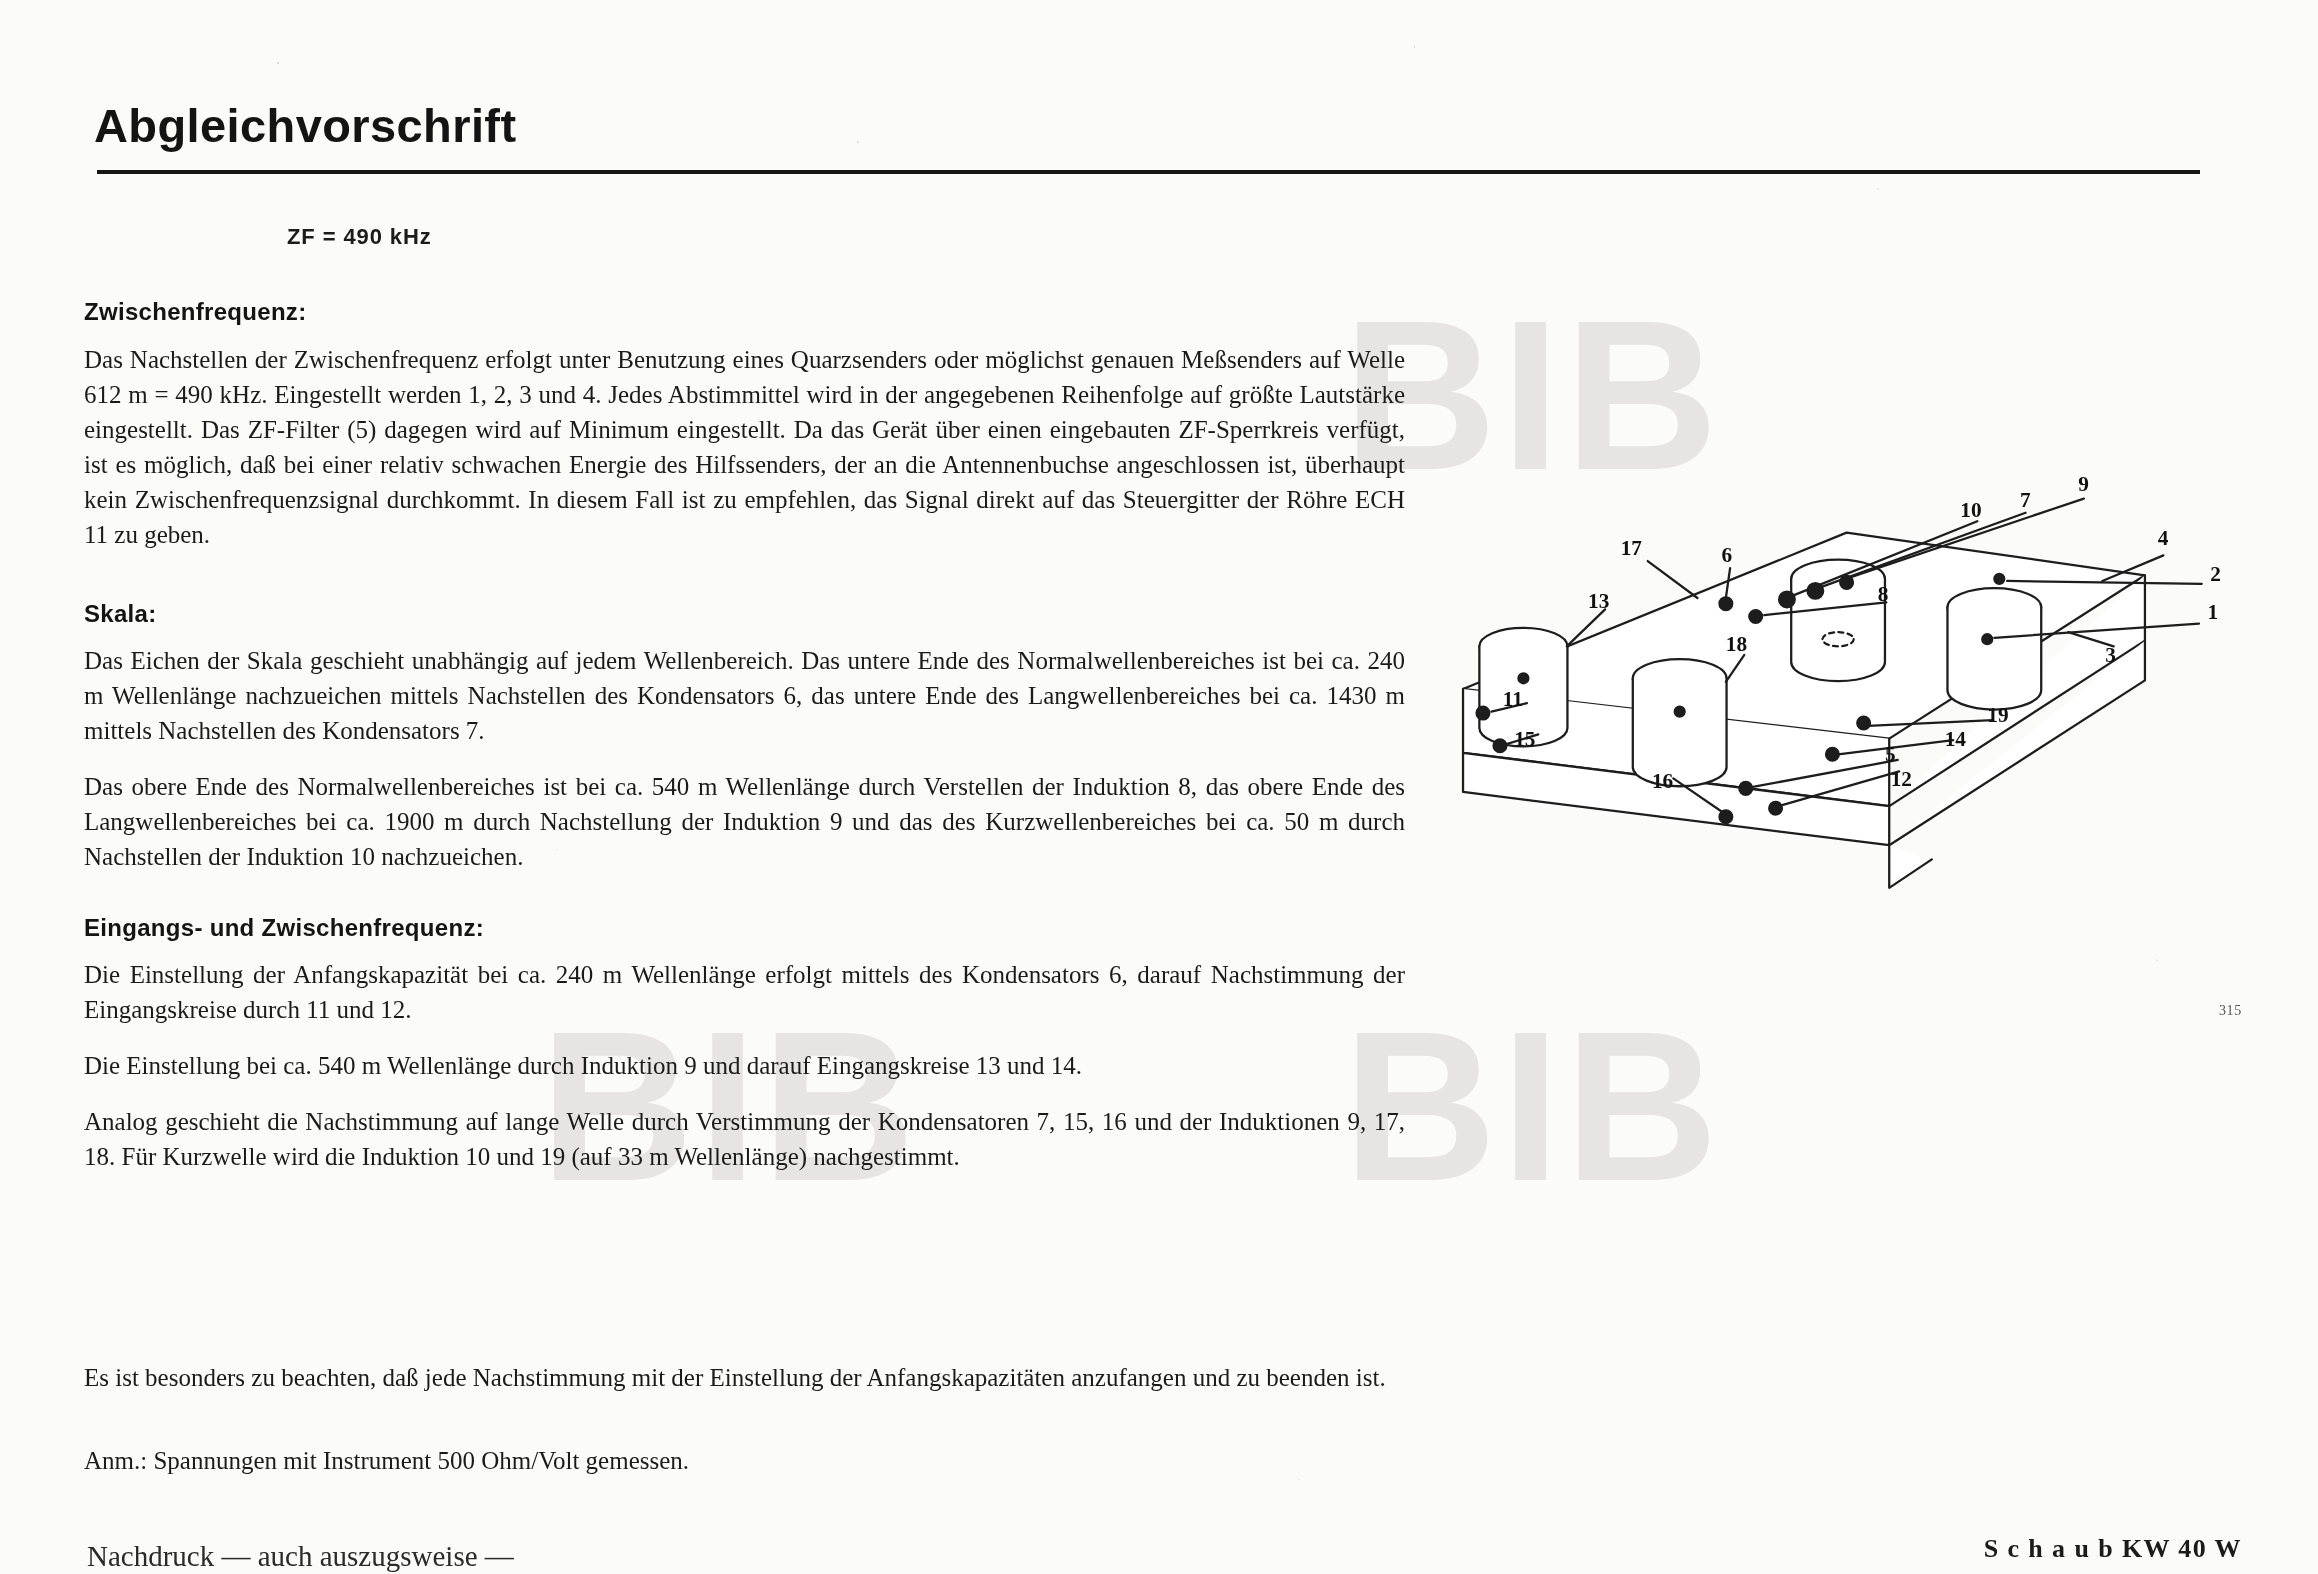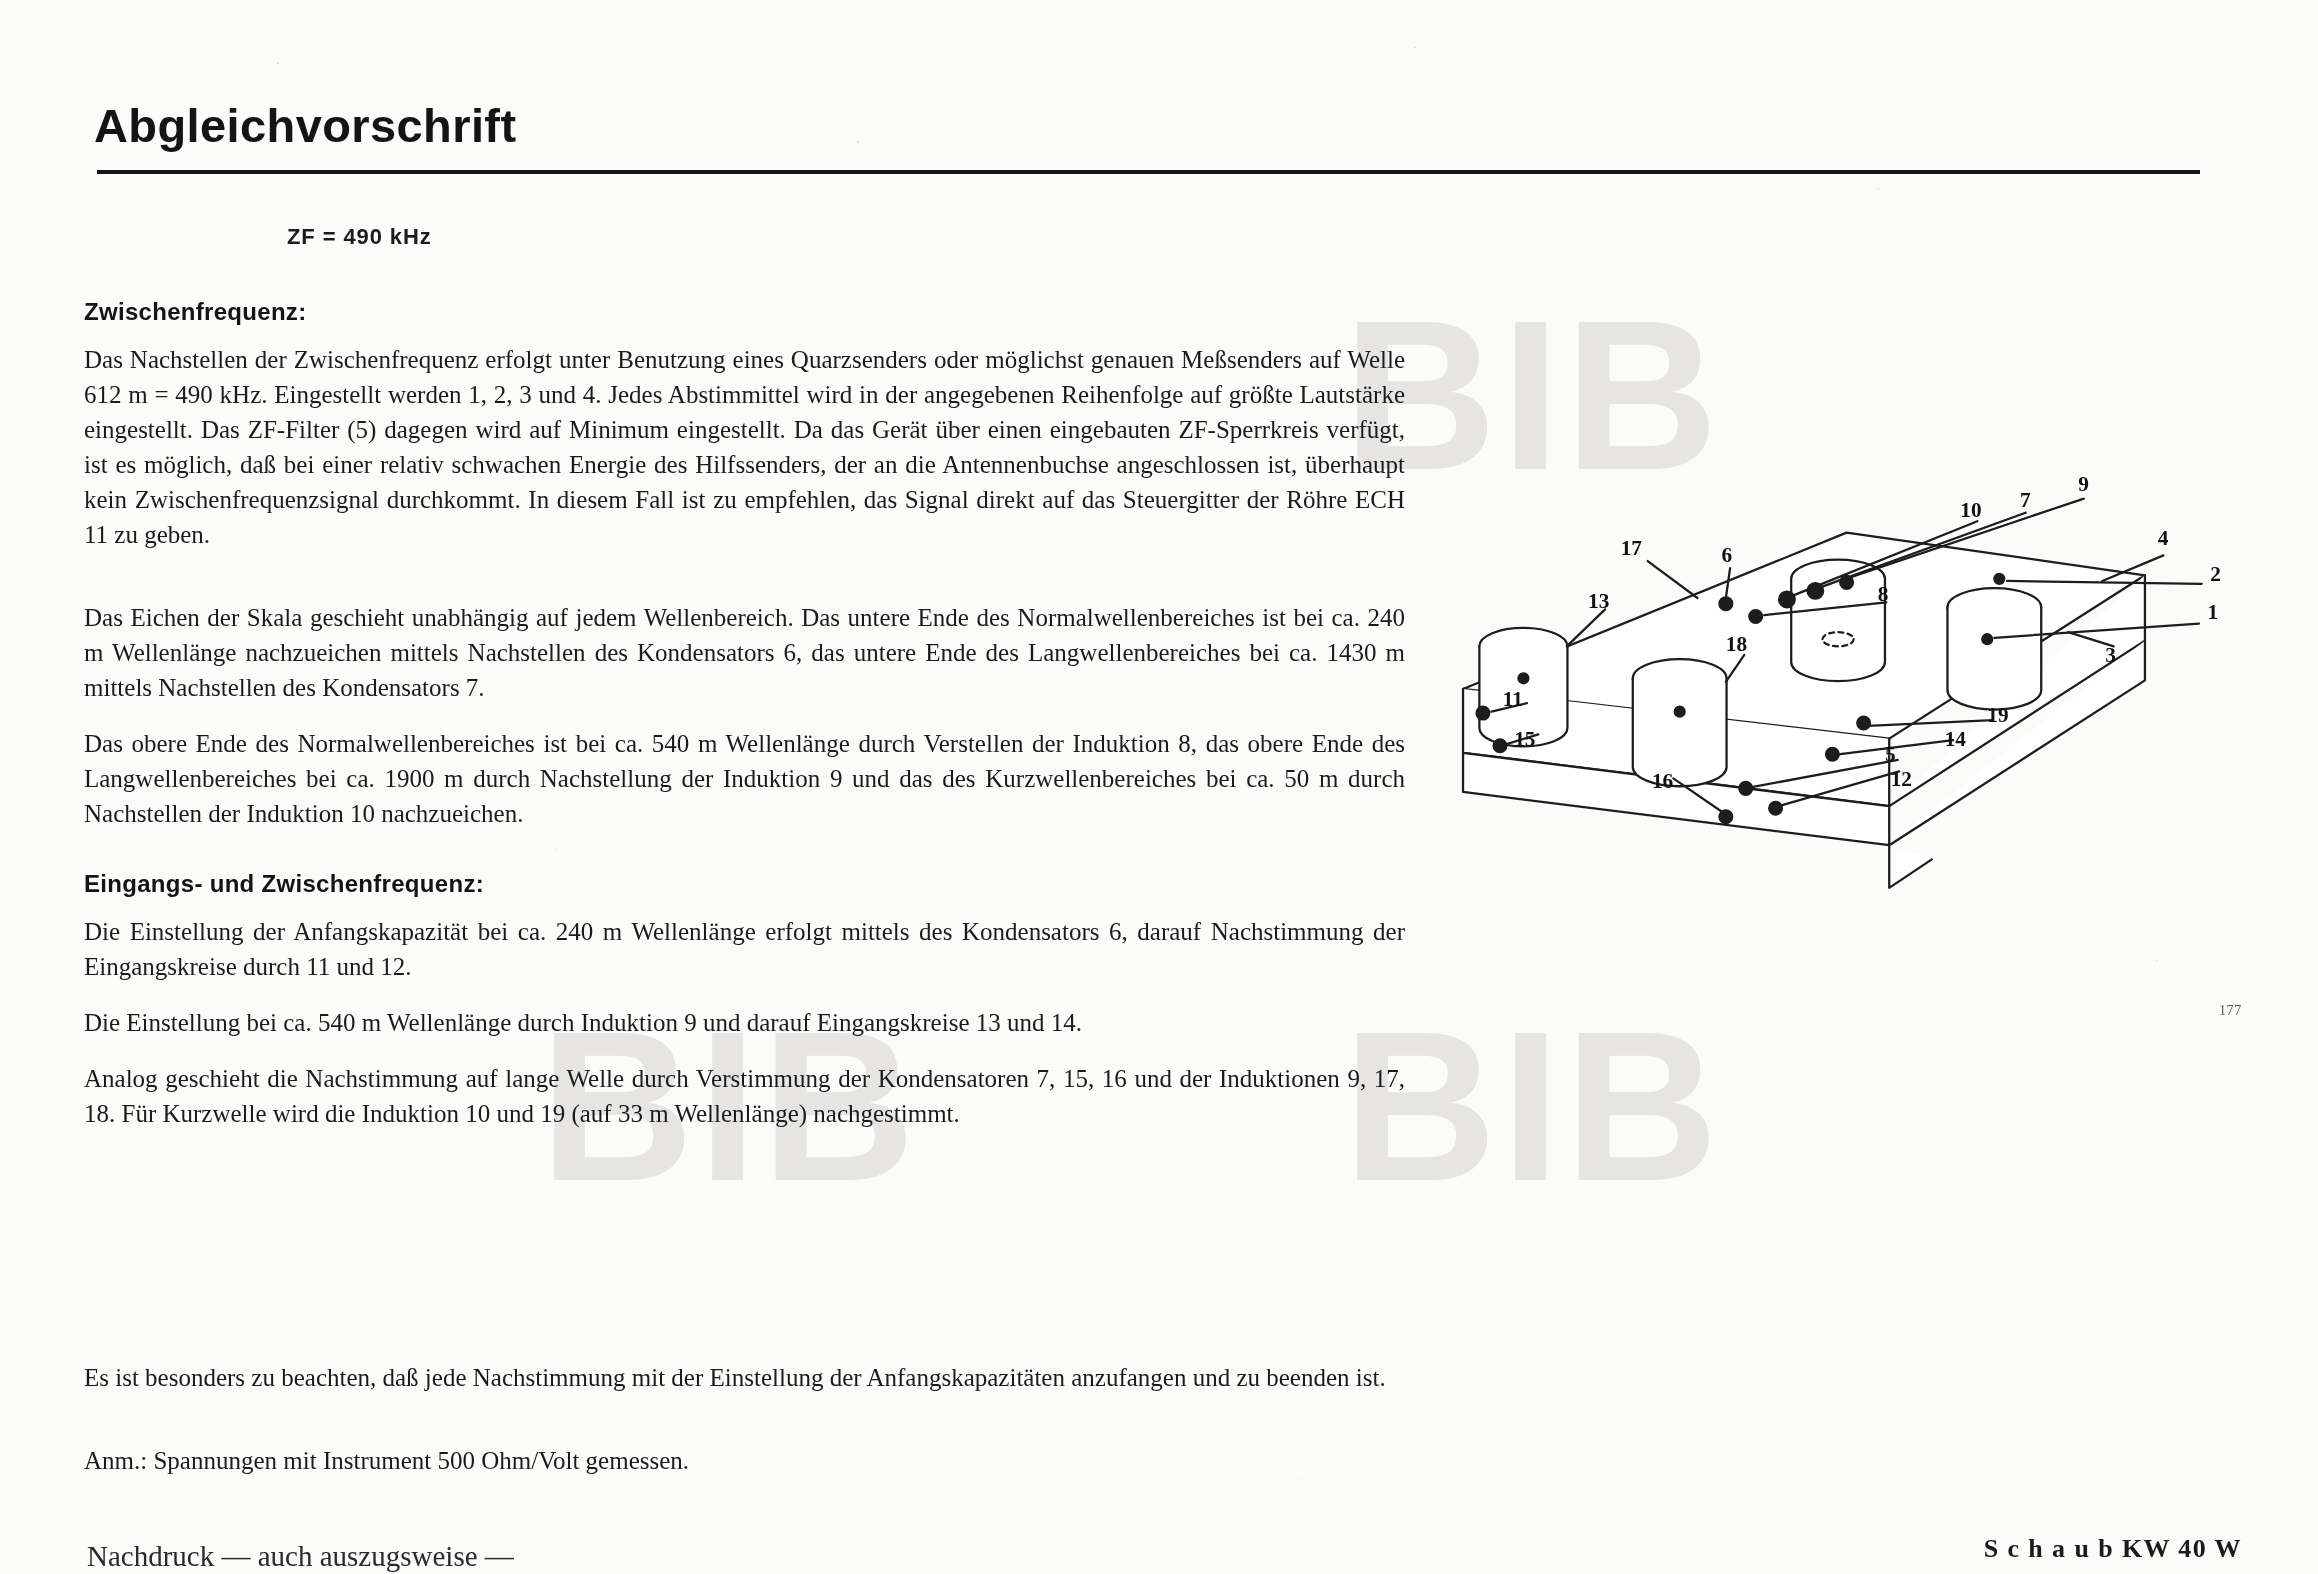--- a/index.html
+++ b/index.html
@@ -185,20 +185,21 @@
   <div class="rule"></div>
 
   <div class="zf-line">ZF = 490 kHz</div>
 
   <div class="col">
 
     <div class="sec-head">Zwischenfrequenz:</div>
     <p class="para">Das Nachstellen der Zwischenfrequenz erfolgt unter Benutzung eines Quarzsenders oder möglichst genauen Meßsenders auf Welle 612 m = 490 kHz. Eingestellt werden 1, 2, 3 und 4. Jedes Abstimmittel wird in der angegebenen Reihenfolge auf größte Lautstärke eingestellt. Das ZF-Filter (5) dagegen wird auf Minimum eingestellt. Da das Gerät über einen eingebauten ZF-Sperrkreis verfügt, ist es möglich, daß bei einer relativ schwachen Energie des Hilfssenders, der an die Antennenbuchse angeschlossen ist, überhaupt kein Zwischenfrequenzsignal durchkommt. In diesem Fall ist zu empfehlen, das Signal direkt auf das Steuergitter der Röhre ECH 11 zu geben.</p>
 
     <div class="gap-lg"></div>
+    <div class="sec-head">Skala:</div>
     <p class="para">Das Eichen der Skala geschieht unabhängig auf jedem Wellenbereich. Das untere Ende des Normalwellenbereiches ist bei ca. 240 m Wellenlänge nachzueichen mittels Nachstellen des Kondensators 6, das untere Ende des Langwellenbereiches bei ca. 1430 m mittels Nachstellen des Kondensators 7.</p>
     <p class="para">Das obere Ende des Normalwellenbereiches ist bei ca. 540 m Wellenlänge durch Verstellen der Induktion 8, das obere Ende des Langwellenbereiches bei ca. 1900 m durch Nachstellung der Induktion 9 und das des Kurzwellenbereiches bei ca. 50 m durch Nachstellen der Induktion 10 nachzueichen.</p>
 
     <div class="gap-md"></div>
     <div class="sec-head">Eingangs- und Zwischenfrequenz:</div>
     <p class="para">Die Einstellung der Anfangskapazität bei ca. 240 m Wellenlänge erfolgt mittels des Kondensators 6, darauf Nachstimmung der Eingangskreise durch 11 und 12.</p>
     <p class="para">Die Einstellung bei ca. 540 m Wellenlänge durch Induktion 9 und darauf Eingangskreise 13 und 14.</p>
     <p class="para">Analog geschieht die Nachstimmung auf lange Welle durch Verstimmung der Kondensatoren 7, 15, 16 und der Induktionen 9, 17, 18. Für Kurzwelle wird die Induktion 10 und 19 (auf 33 m Wellenlänge) nachgestimmt.</p>
 
   </div>
@@ -288,17 +289,17 @@
         <text x="702" y="496">12</text>
         <text x="276" y="246">13</text>
         <text x="778" y="440">14</text>
         <text x="172" y="440">15</text>
         <text x="366" y="500">16</text>
         <text x="322" y="172">17</text>
         <text x="470" y="306">18</text>
         <text x="838" y="406">19</text>
       </g>
     </svg>
-    <div class="fig-caption">177</div>
+    <div class="fig-caption">315</div>
   </div>
 
 </div>
 
 
 </body></html>

